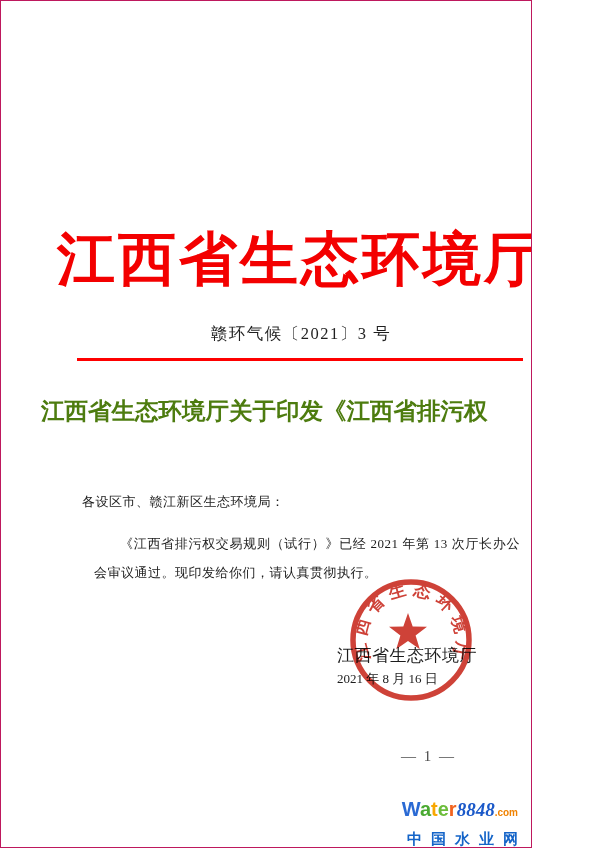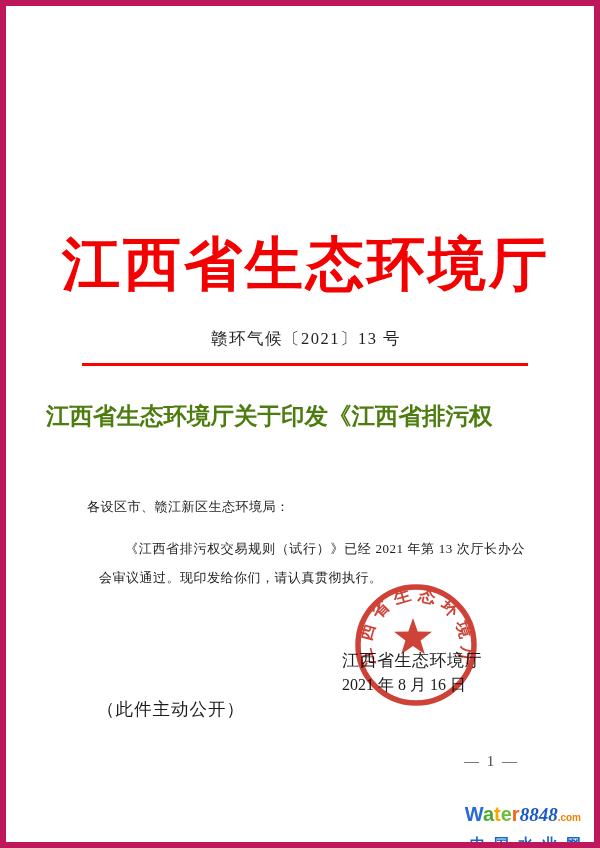--- a/index.html
+++ b/index.html
@@ -3,24 +3,24 @@
 <meta charset="utf-8">
 <style>
   html, body {
     margin: 0;
     padding: 0;
     background: #ffffff;
     font-family: "Liberation Serif", serif;
   }
   .page {
     position: relative;
-    width: 600px;
+    width: 532px;
     height: 848px;
     background: #ffffff;
-    border: 6px solid #be185d;
+    border: 1px solid #be185d;
     box-sizing: border-box;
     overflow: hidden;
   }
   .agency-title {
     position: absolute;
     top: 220px;
     left: 0;
     width: 600px;
     margin: 0;
     text-align: center;
@@ -82,21 +82,21 @@
     left: 336px;
     font-size: 17px;
     letter-spacing: 0.5px;
     color: #1c1c1c;
     white-space: nowrap;
   }
   .sign-date {
     position: absolute;
     top: 669px;
     left: 336px;
-    font-size: 16px;
+    font-size: 13px;
     color: #1c1c1c;
     white-space: nowrap;
   }
   .seal-svg {
     position: absolute;
     top: 573px;
     left: 344px;
     width: 132px;
     height: 132px;
     mix-blend-mode: multiply;
@@ -154,21 +154,21 @@
     margin-right: -9px;
   }
 </style>
 </head>
 <body>
 
 <div class="page">
 
   <h1 class="agency-title">江西省生态环境厅</h1>
 
-  <div class="doc-number">赣环气候〔2021〕13 号</div>
+  <div class="doc-number">赣环气候〔2021〕3 号</div>
 
   <div class="red-line"></div>
 
   <h2 class="notice-title">
     <span>江西省生态环境厅关于印发《江西省排污权</span><br>
   </h2>
 
   <div class="body-block">
     <div>各设区市、赣江新区生态环境局：</div>
     <p>《江西省排污权交易规则（试行）》已经 2021 年第 13 次厅长办公会审议通过。现印发给你们，请认真贯彻执行。</p>
@@ -179,21 +179,20 @@
 
   <svg class="seal-svg" viewBox="0 0 132 132" xmlns="http://www.w3.org/2000/svg">
     <circle cx="66" cy="66" r="58" fill="none" stroke="#c8271c" stroke-width="5.5"></circle>
     <polygon fill="#c8271c" points="63,39 67.7,52.5 82,52.8 70.6,61.5 74.8,75.2 63,67 51.2,75.2 55.4,61.5 44,52.8 58.3,52.5"></polygon>
     <path id="sealArc" d="M 25.2 85 A 45 45 0 1 1 106.8 85" fill="none"></path>
     <text font-size="17" fill="#c8271c" font-family="Liberation Serif, serif" font-weight="700">
       <textPath href="#sealArc" startOffset="0" textLength="178" lengthAdjust="spacing">江西省生态环境厅</textPath>
     </text>
   </svg>
 
-  <div class="disclosure">（此件主动公开）</div>
 
   <div class="page-number">— 1 —</div>
 
   <div class="watermark">
     <div class="wm-brand">
       <span style="color: rgb(42, 106, 212);">W</span><span style="color: rgb(74, 170, 50);">a</span><span style="color: rgb(248, 167, 2);">t</span><span style="color: rgb(108, 189, 59);">e</span><span style="color: rgb(242, 100, 31);">r</span><span class="wm-number">8848</span><span class="wm-tld">.com</span>
     </div>
     <div class="wm-site">中国水业网</div>
   </div>
 

